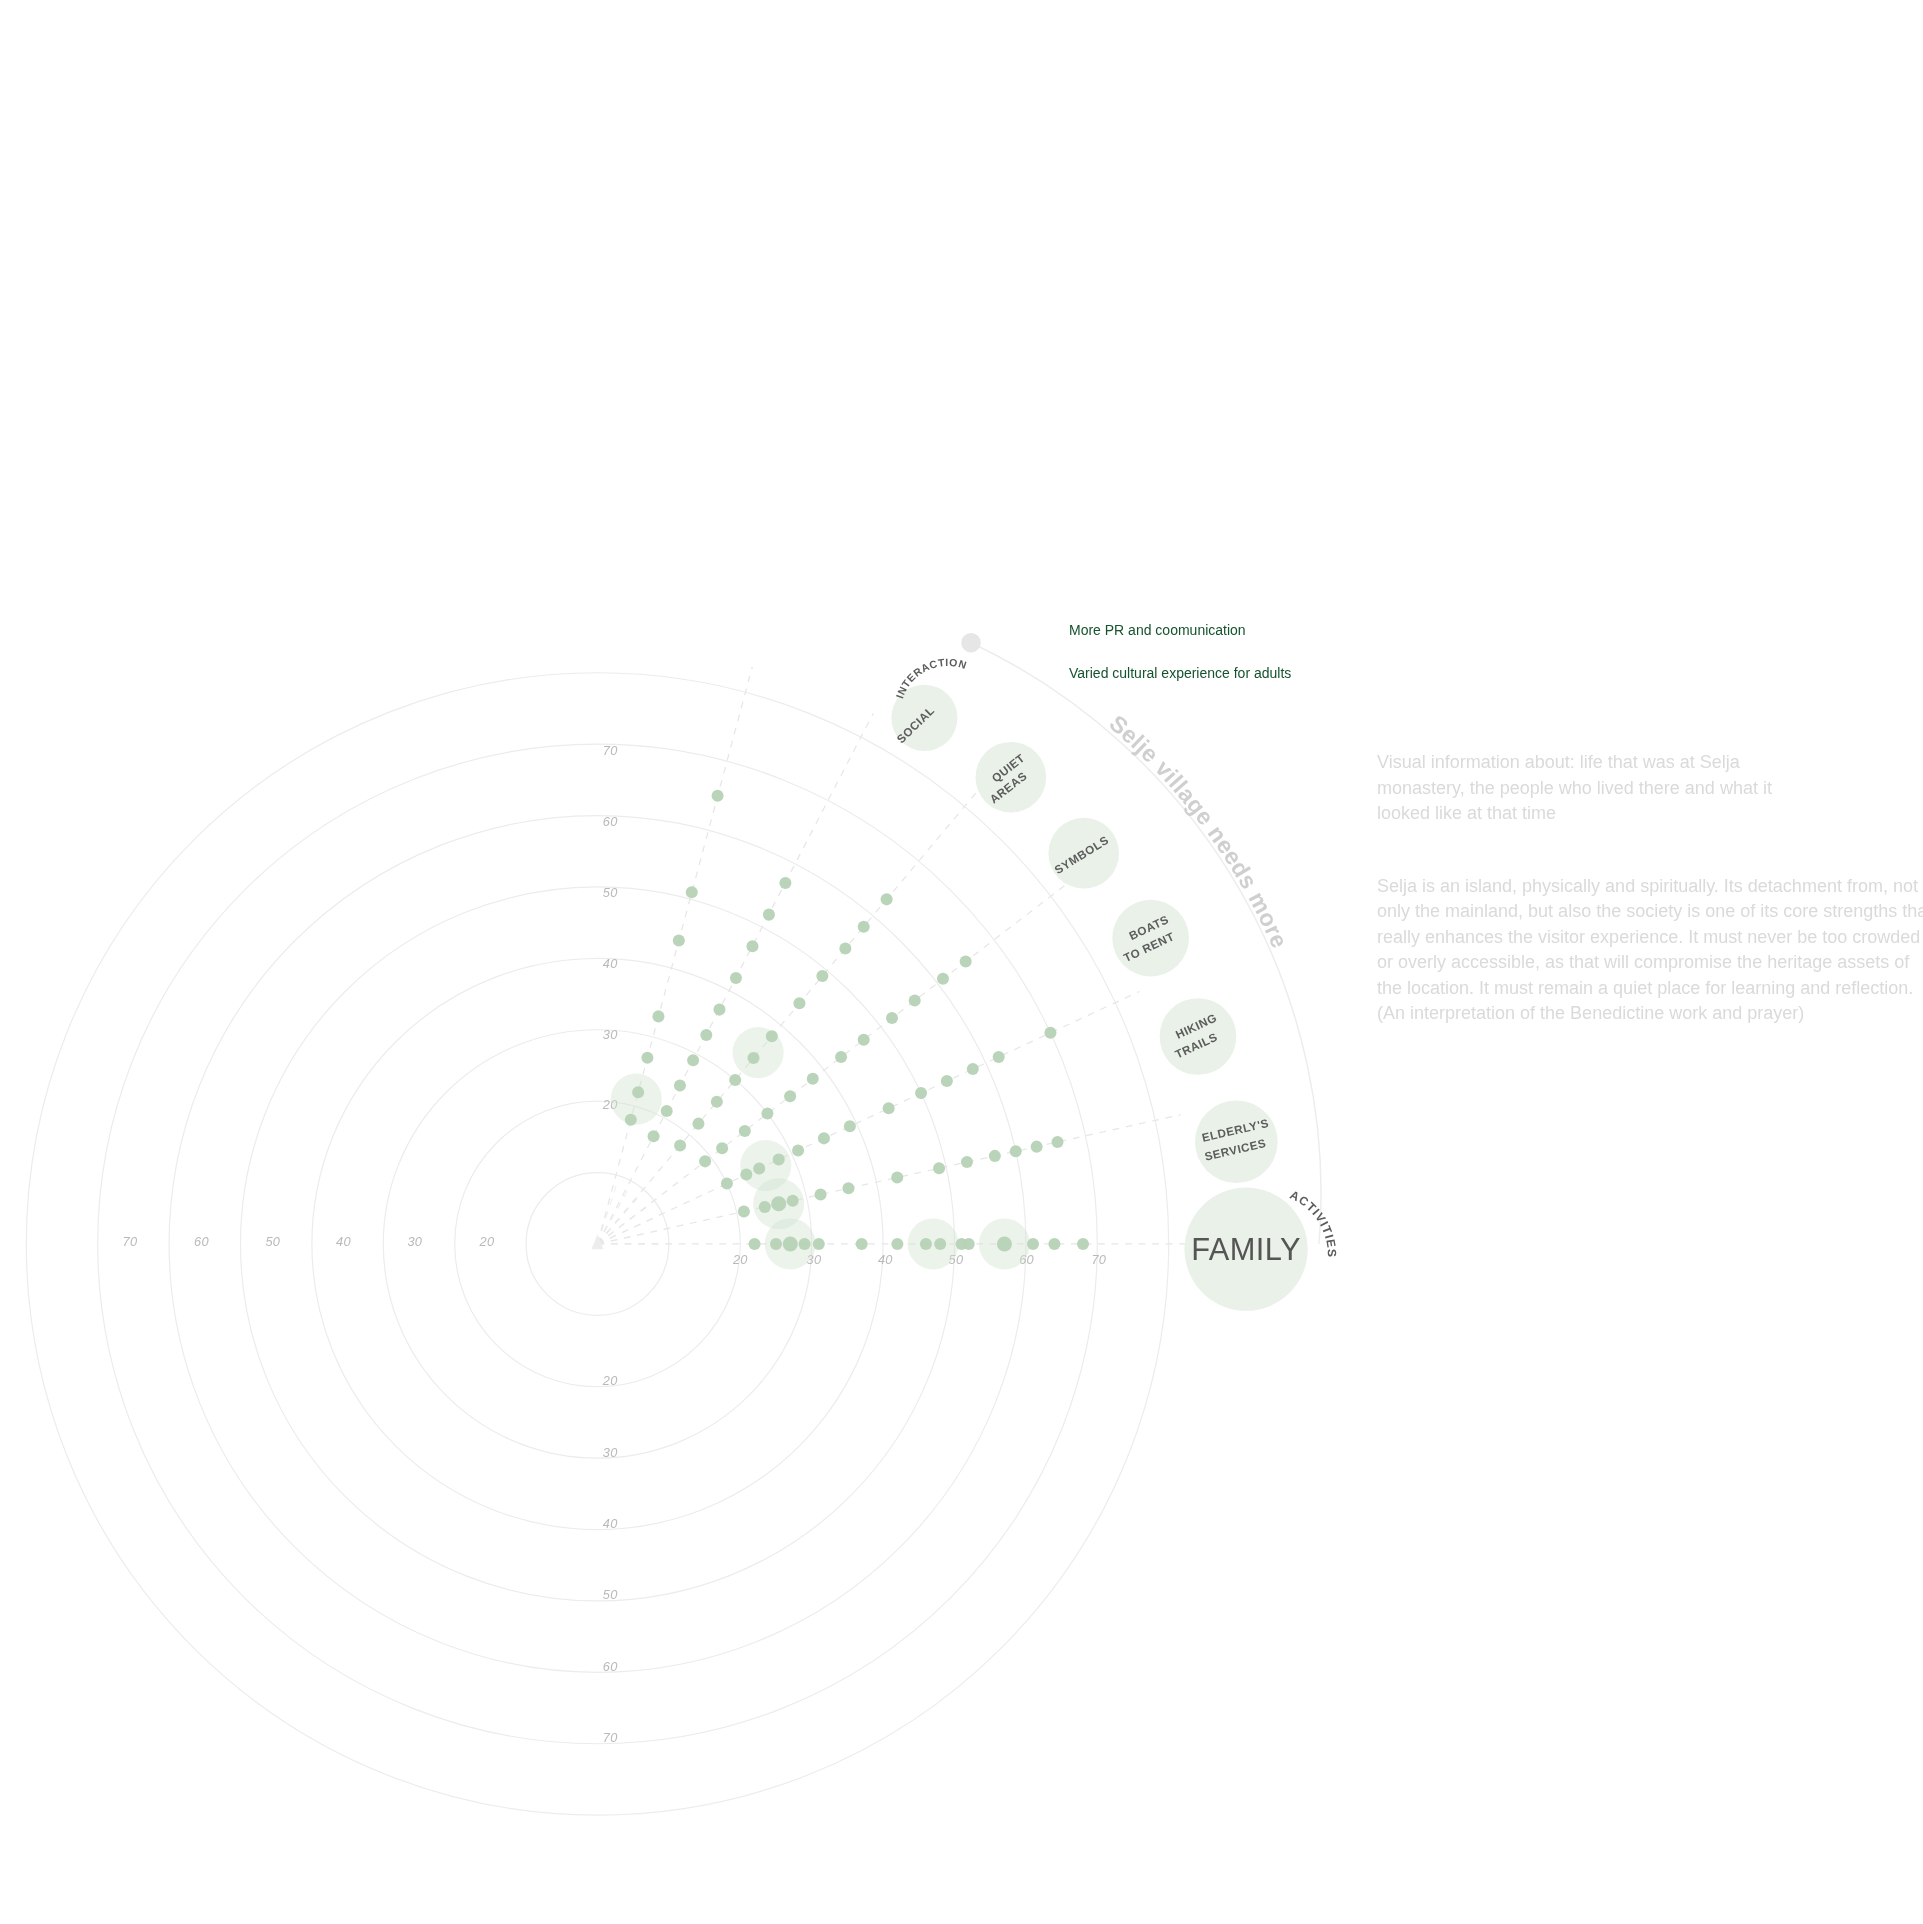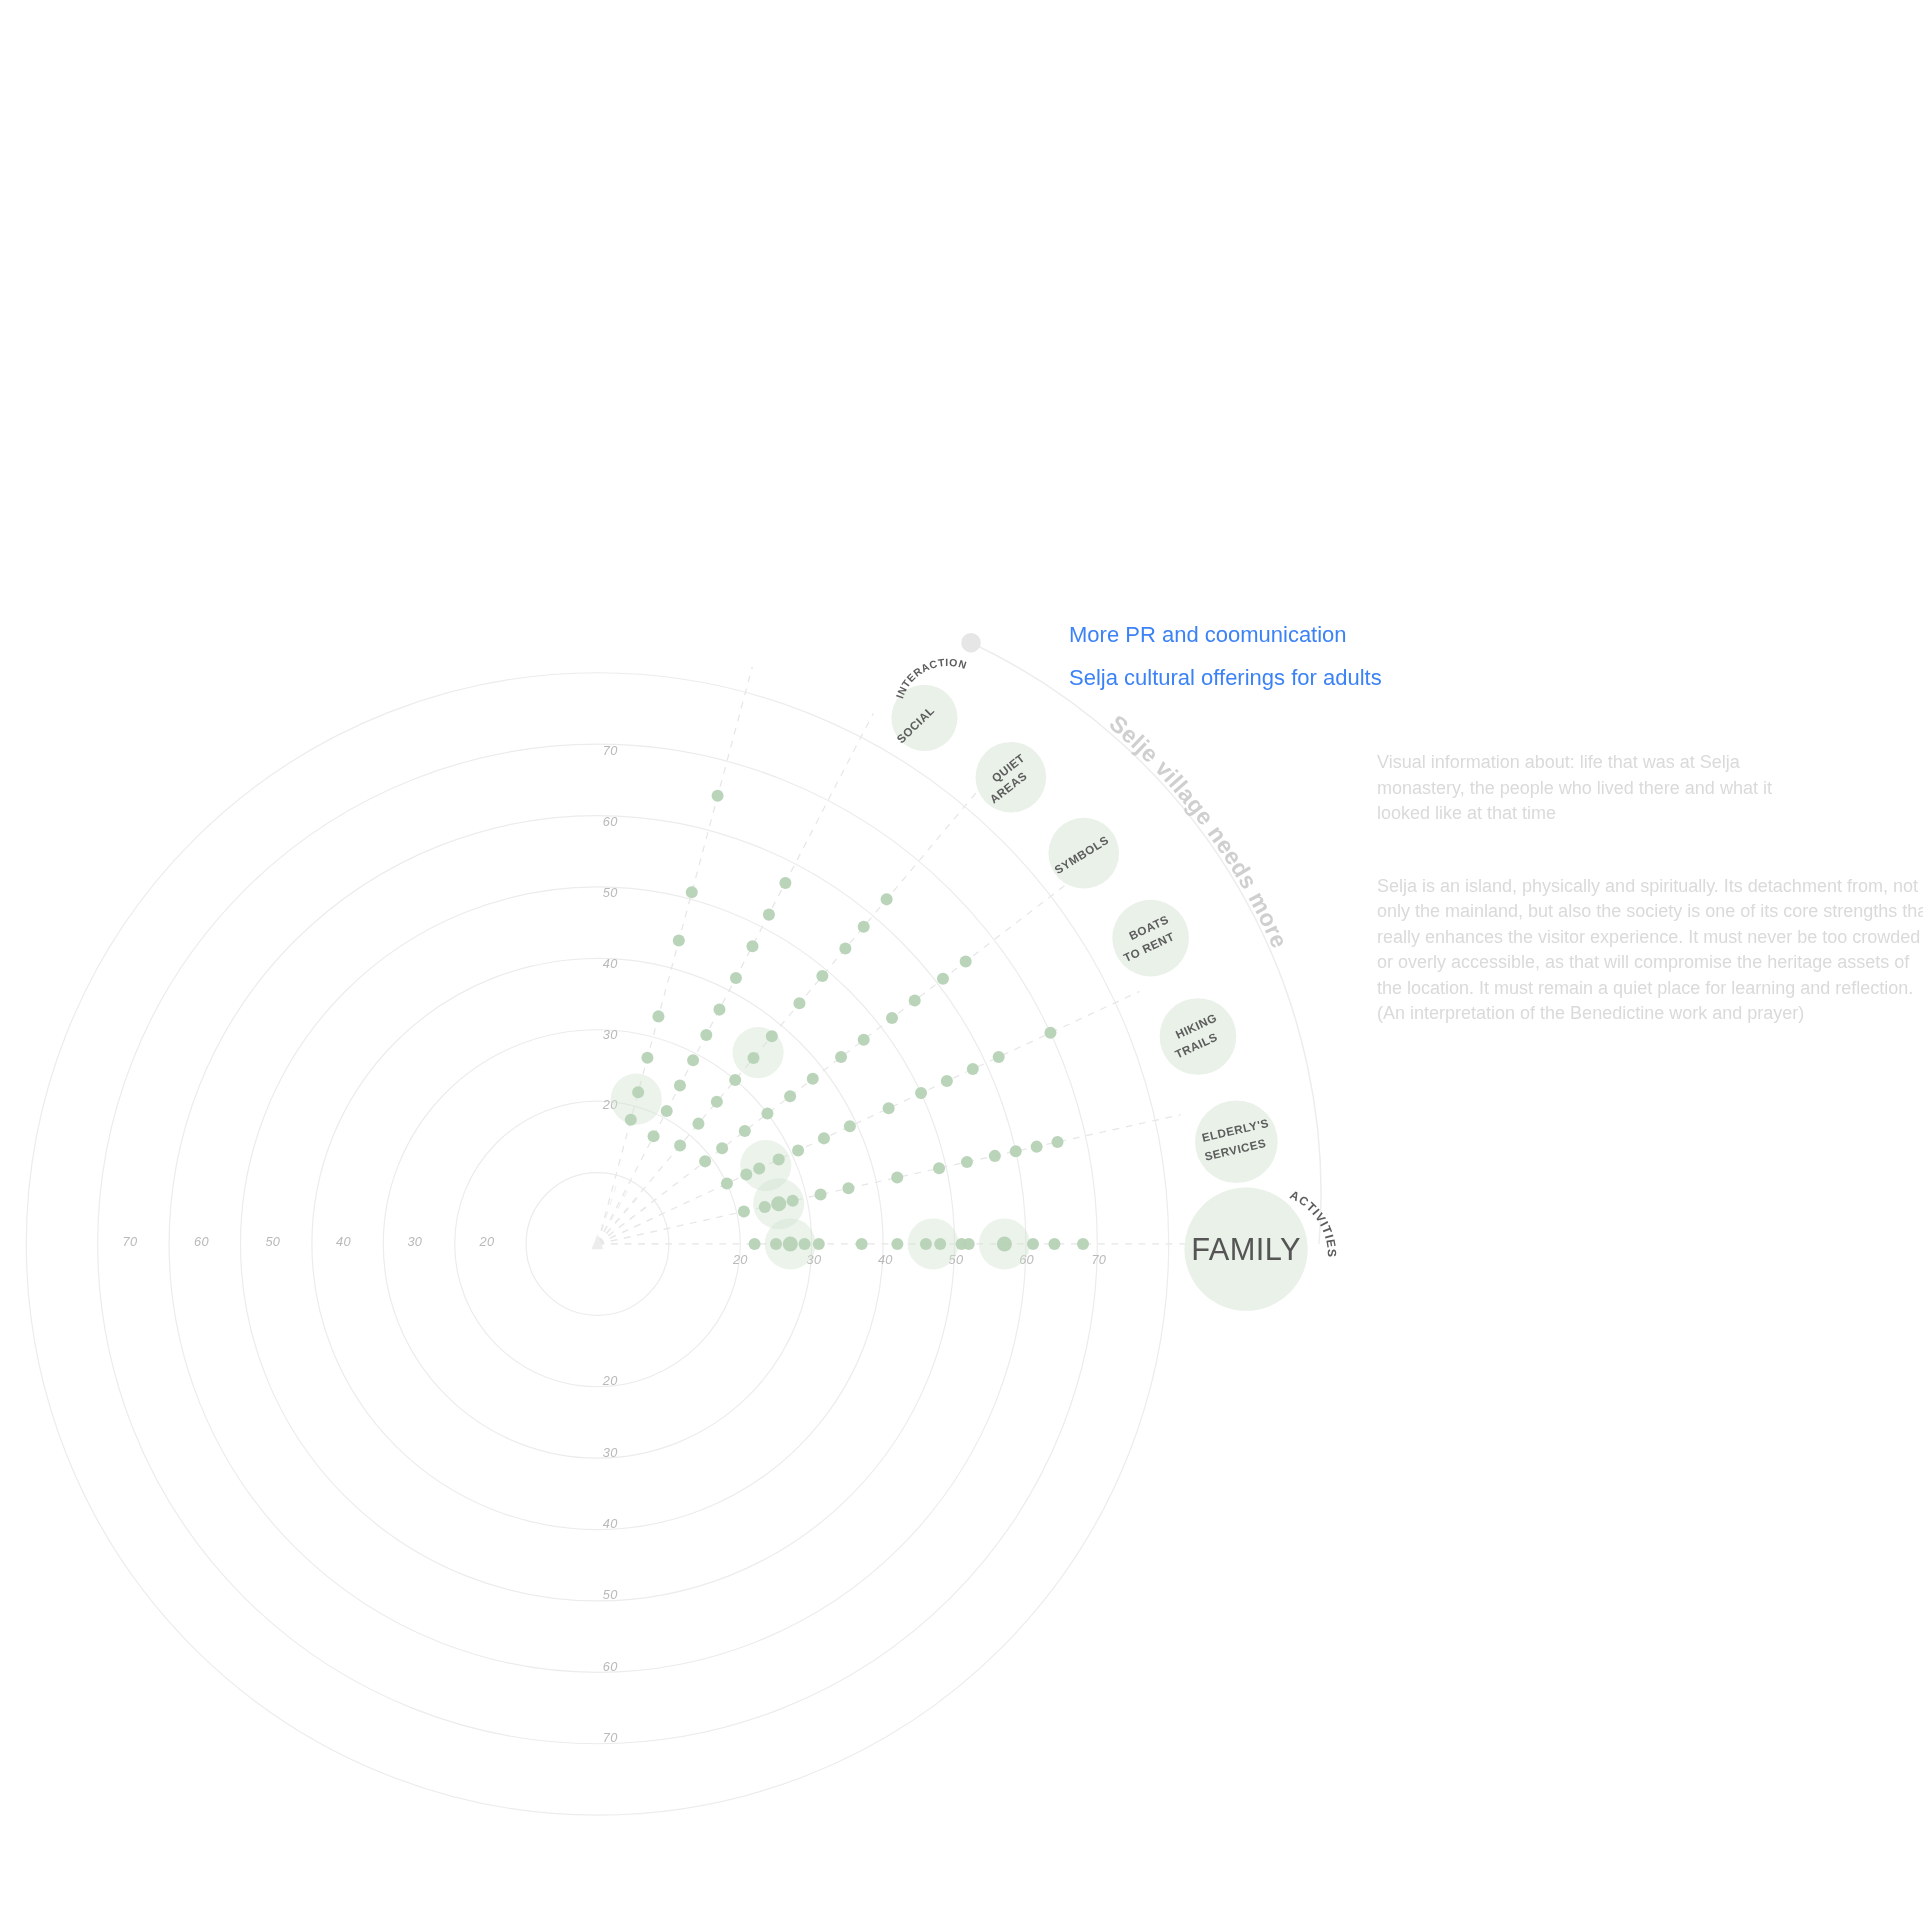--- a/index.html
+++ b/index.html
@@ -49,21 +49,21 @@
     font-family:"Liberation Sans", sans-serif;
     font-size:31px;font-weight:700;fill:#cfcfcf;letter-spacing:.6px;
   }
   .arc-line{fill:none;stroke:#ededed;stroke-width:2;}
   .arc-cap{fill:#e6e6e6;}
 
   
   .callout{
     position:absolute;
     font-family:"Liberation Sans", sans-serif;
-    font-size:22px;color:#3b82f6;white-space:nowrap;line-height:1.3;
+    font-size:14px;color:#14532d;white-space:nowrap;line-height:1.3;
   }
 
   
   #notes{position:absolute;left:1369px;top:750px;width:571px;}
   .note{
     font-family:"Liberation Sans", sans-serif;
     font-size:18px;line-height:1.42;color:#dadada;
     margin:0 0 47px 8px;
   }
   .note.wide{width:560px;}
@@ -303,21 +303,21 @@
         <textPath href="#curveSocial" startOffset="4%" id="socialCurveText">INTERACTION</textPath>
       </text>
     </g>
 
     <g>
       <circle class="arc-cap" cx="1292" cy="855" r="12"></circle>
     </g>
   </svg>
 
   <div class="callout" style="left:1069px; top:621px;">More PR and coomunication</div>
-  <div class="callout" style="left:1069px; top:664px;">Selja cultural offerings for adults</div>
+  <div class="callout" style="left:1069px; top:664px;">Varied cultural experience for adults</div>
 
   <div id="notes">
     <p class="note narrow">Visual information about: life that was at Selja monastery, the people who lived there and what it looked like at that time</p>
     <p class="note wide">Selja is an island, physically and spiritually. Its detachment from, not only the mainland, but also the society is one of its core strengths that really enhances the visitor experience. It must never be too crowded or overly accessible, as that will compromise the heritage assets of the location. It must remain a quiet place for learning and reflection. (An interpretation of the Benedictine work and prayer)</p>
   </div>
 
 </div>
 
 
 </body></html>

